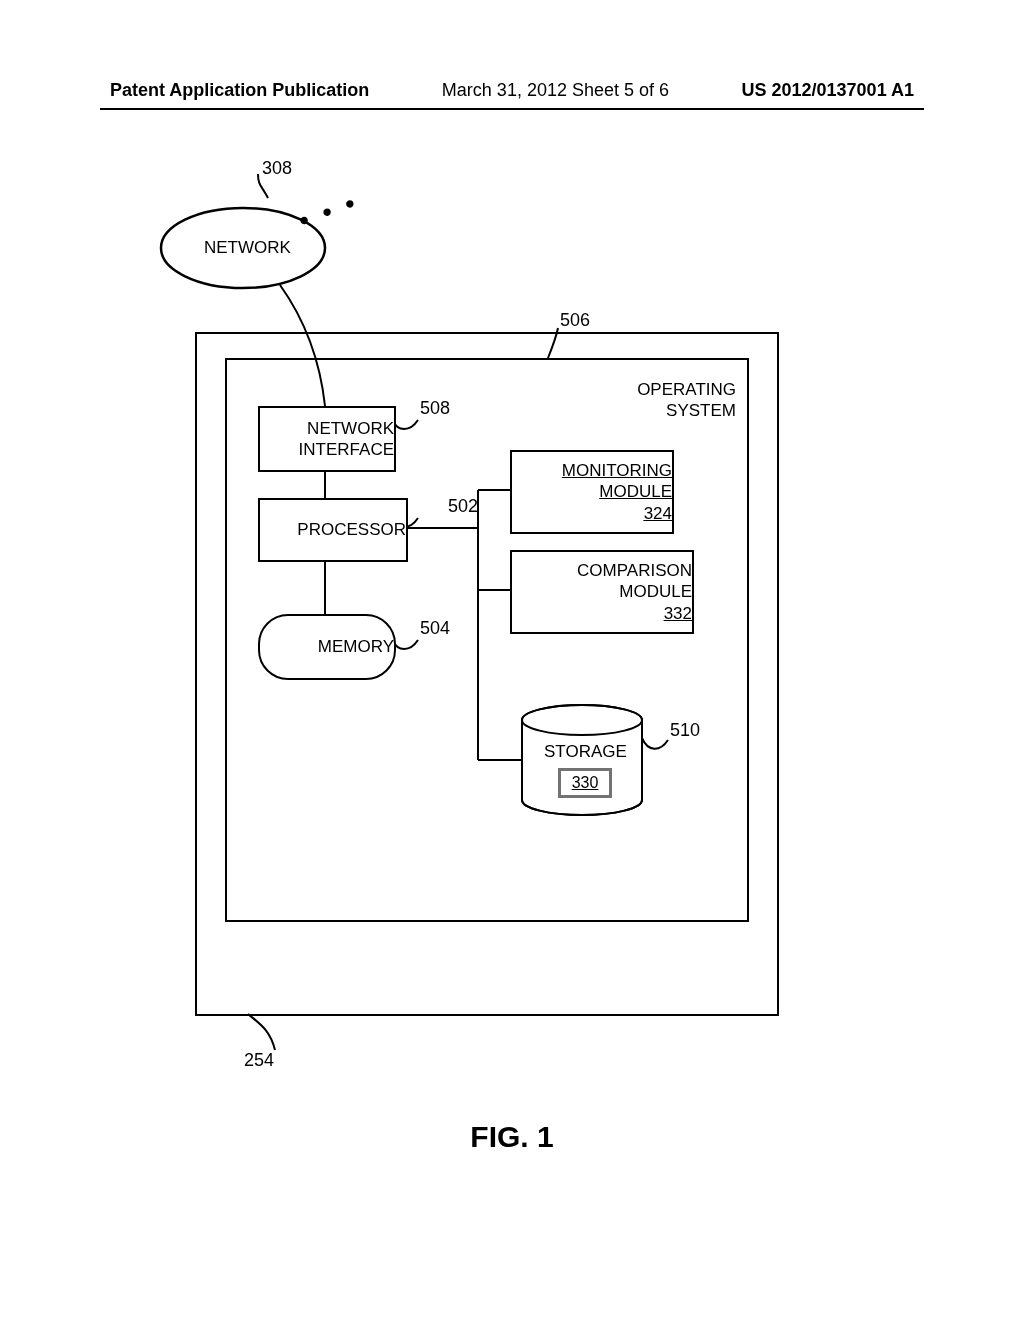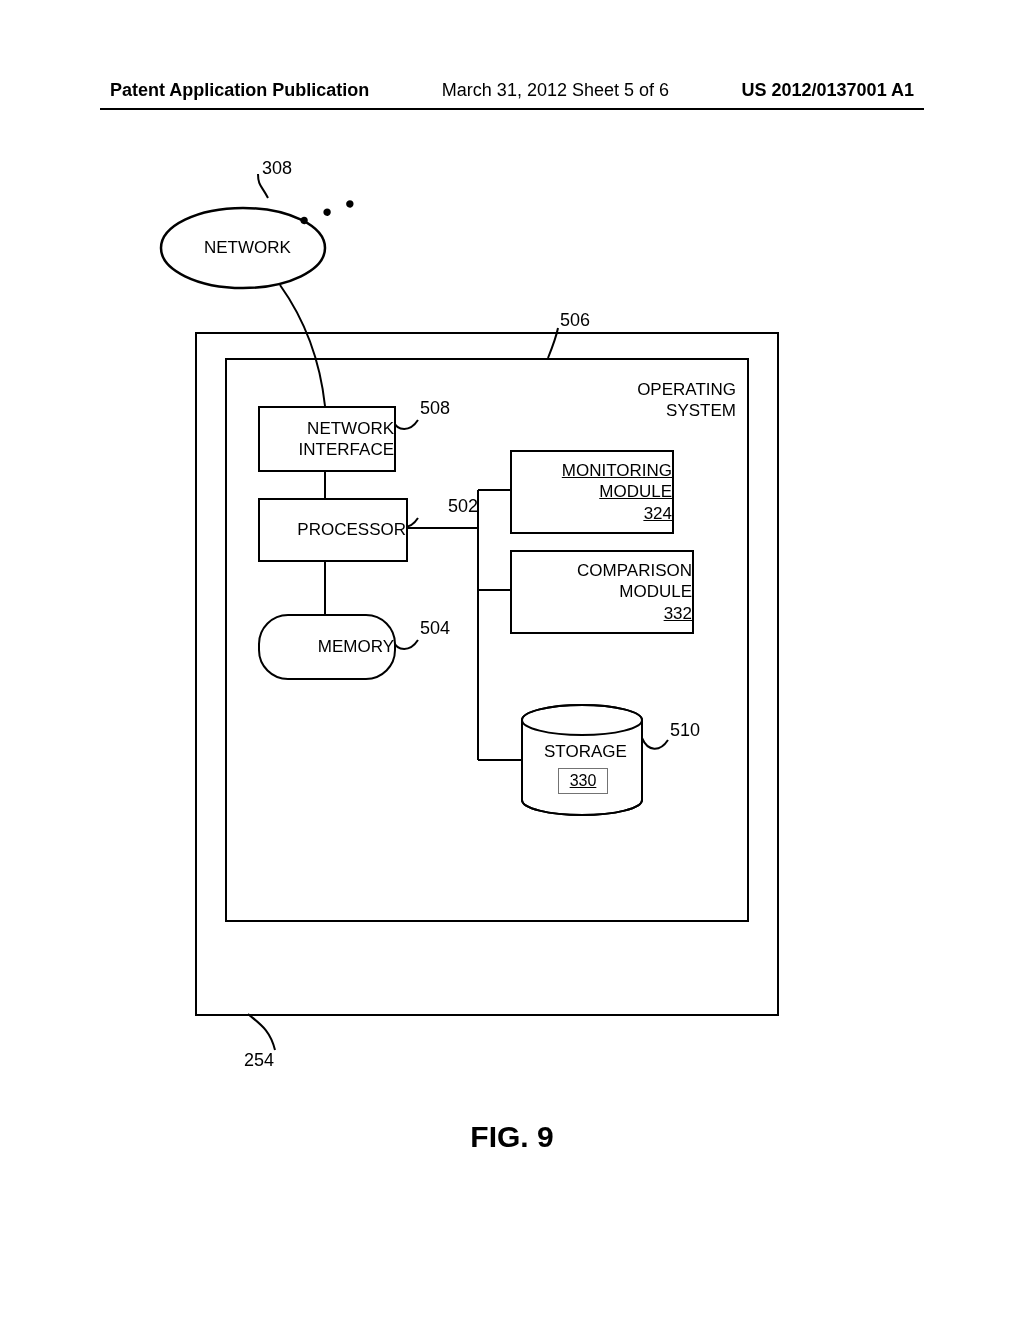--- a/index.html
+++ b/index.html
@@ -189,22 +189,22 @@
     <span class="refnum-u">324</span>
   </div>
 
   <div class="block" style="left:510px; top:550px; width:160px; height:80px;padding-left:20px;">
     <span>COMPARISON</span>
     <span>MODULE</span>
     <span class="refnum-u">332</span>
   </div>
 
   <div class="refnum" style="left:544px; top:742px; font-size:17px;">STORAGE</div>
-  <div style="position:absolute; left:558px; top:768px; width:48px; height:24px; border:1px solid #737373; text-align:center; font-size:16px; line-height:24px;">
+  <div style="position:absolute; left:558px; top:768px; width:48px; height:24px; border:3px solid #737373; text-align:center; font-size:16px; line-height:24px;">
     <span class="refnum-u">330</span>
   </div>
   <div class="refnum" style="left:670px; top:720px;">510</div>
 
   <div class="refnum" style="left:244px; top:1050px;">254</div>
 
-  <div class="fig-label">FIG. 9</div>
+  <div class="fig-label">FIG. 1</div>
 
 </div>
 
 </body></html>

